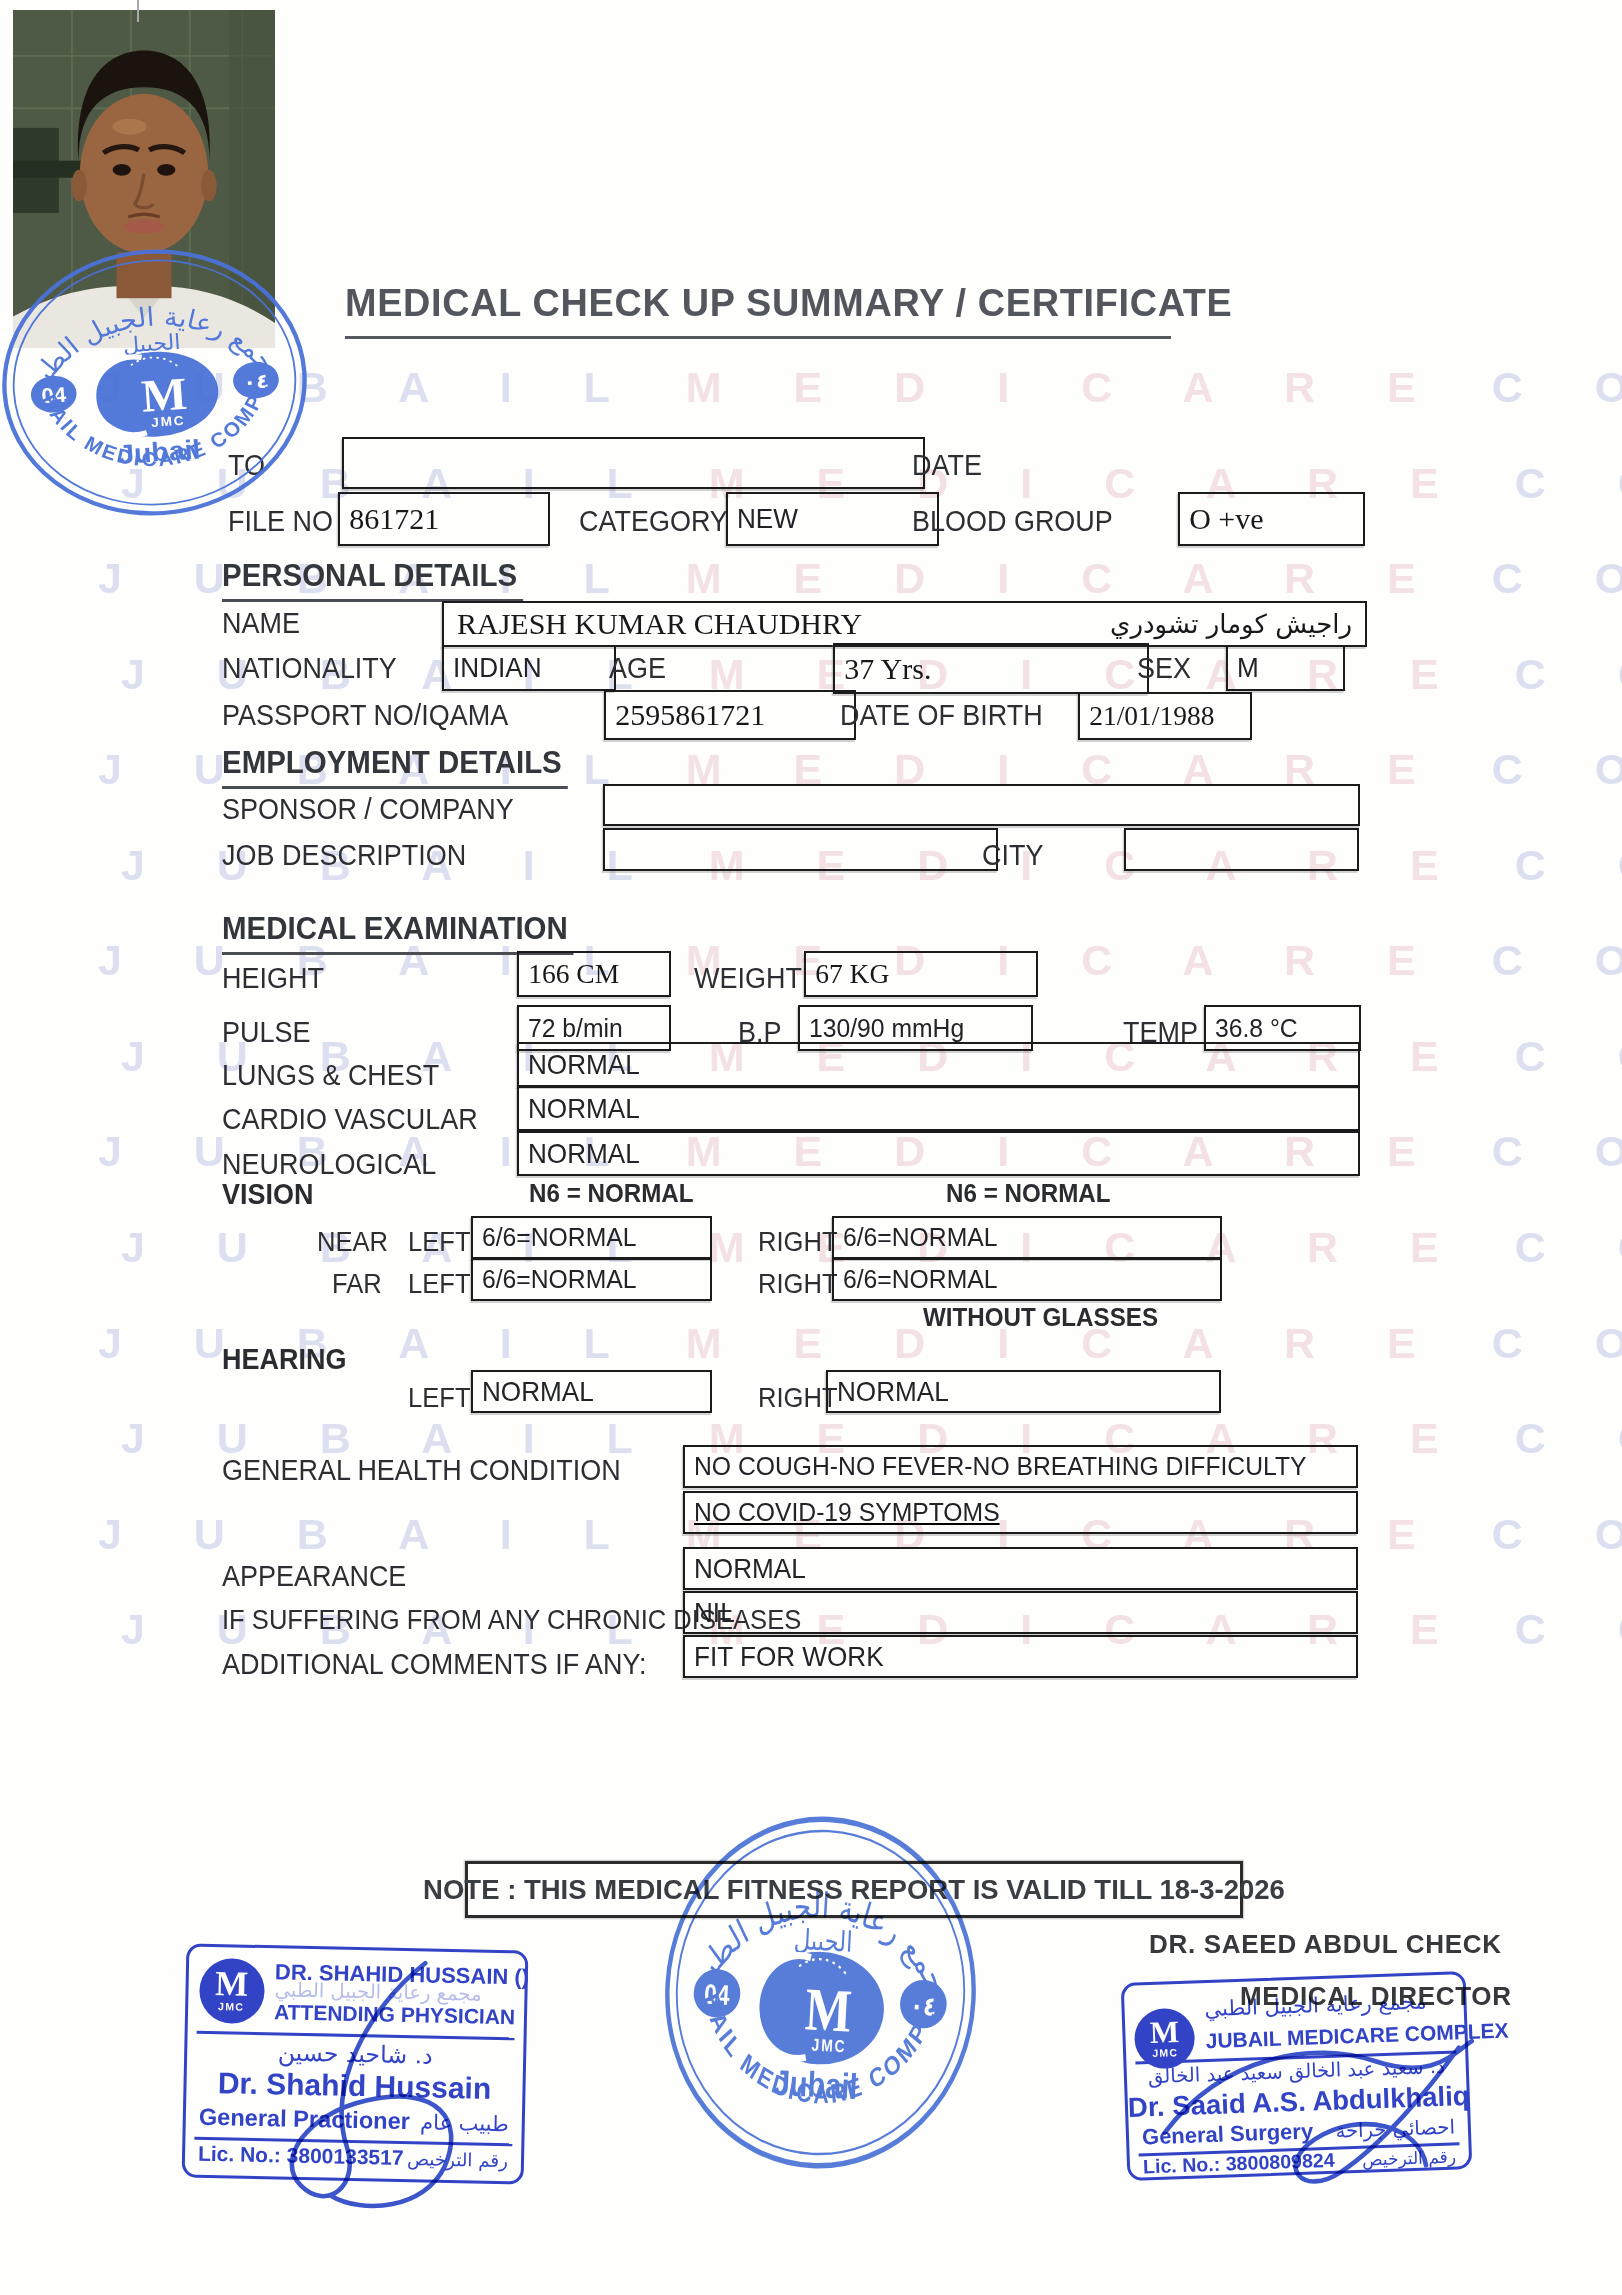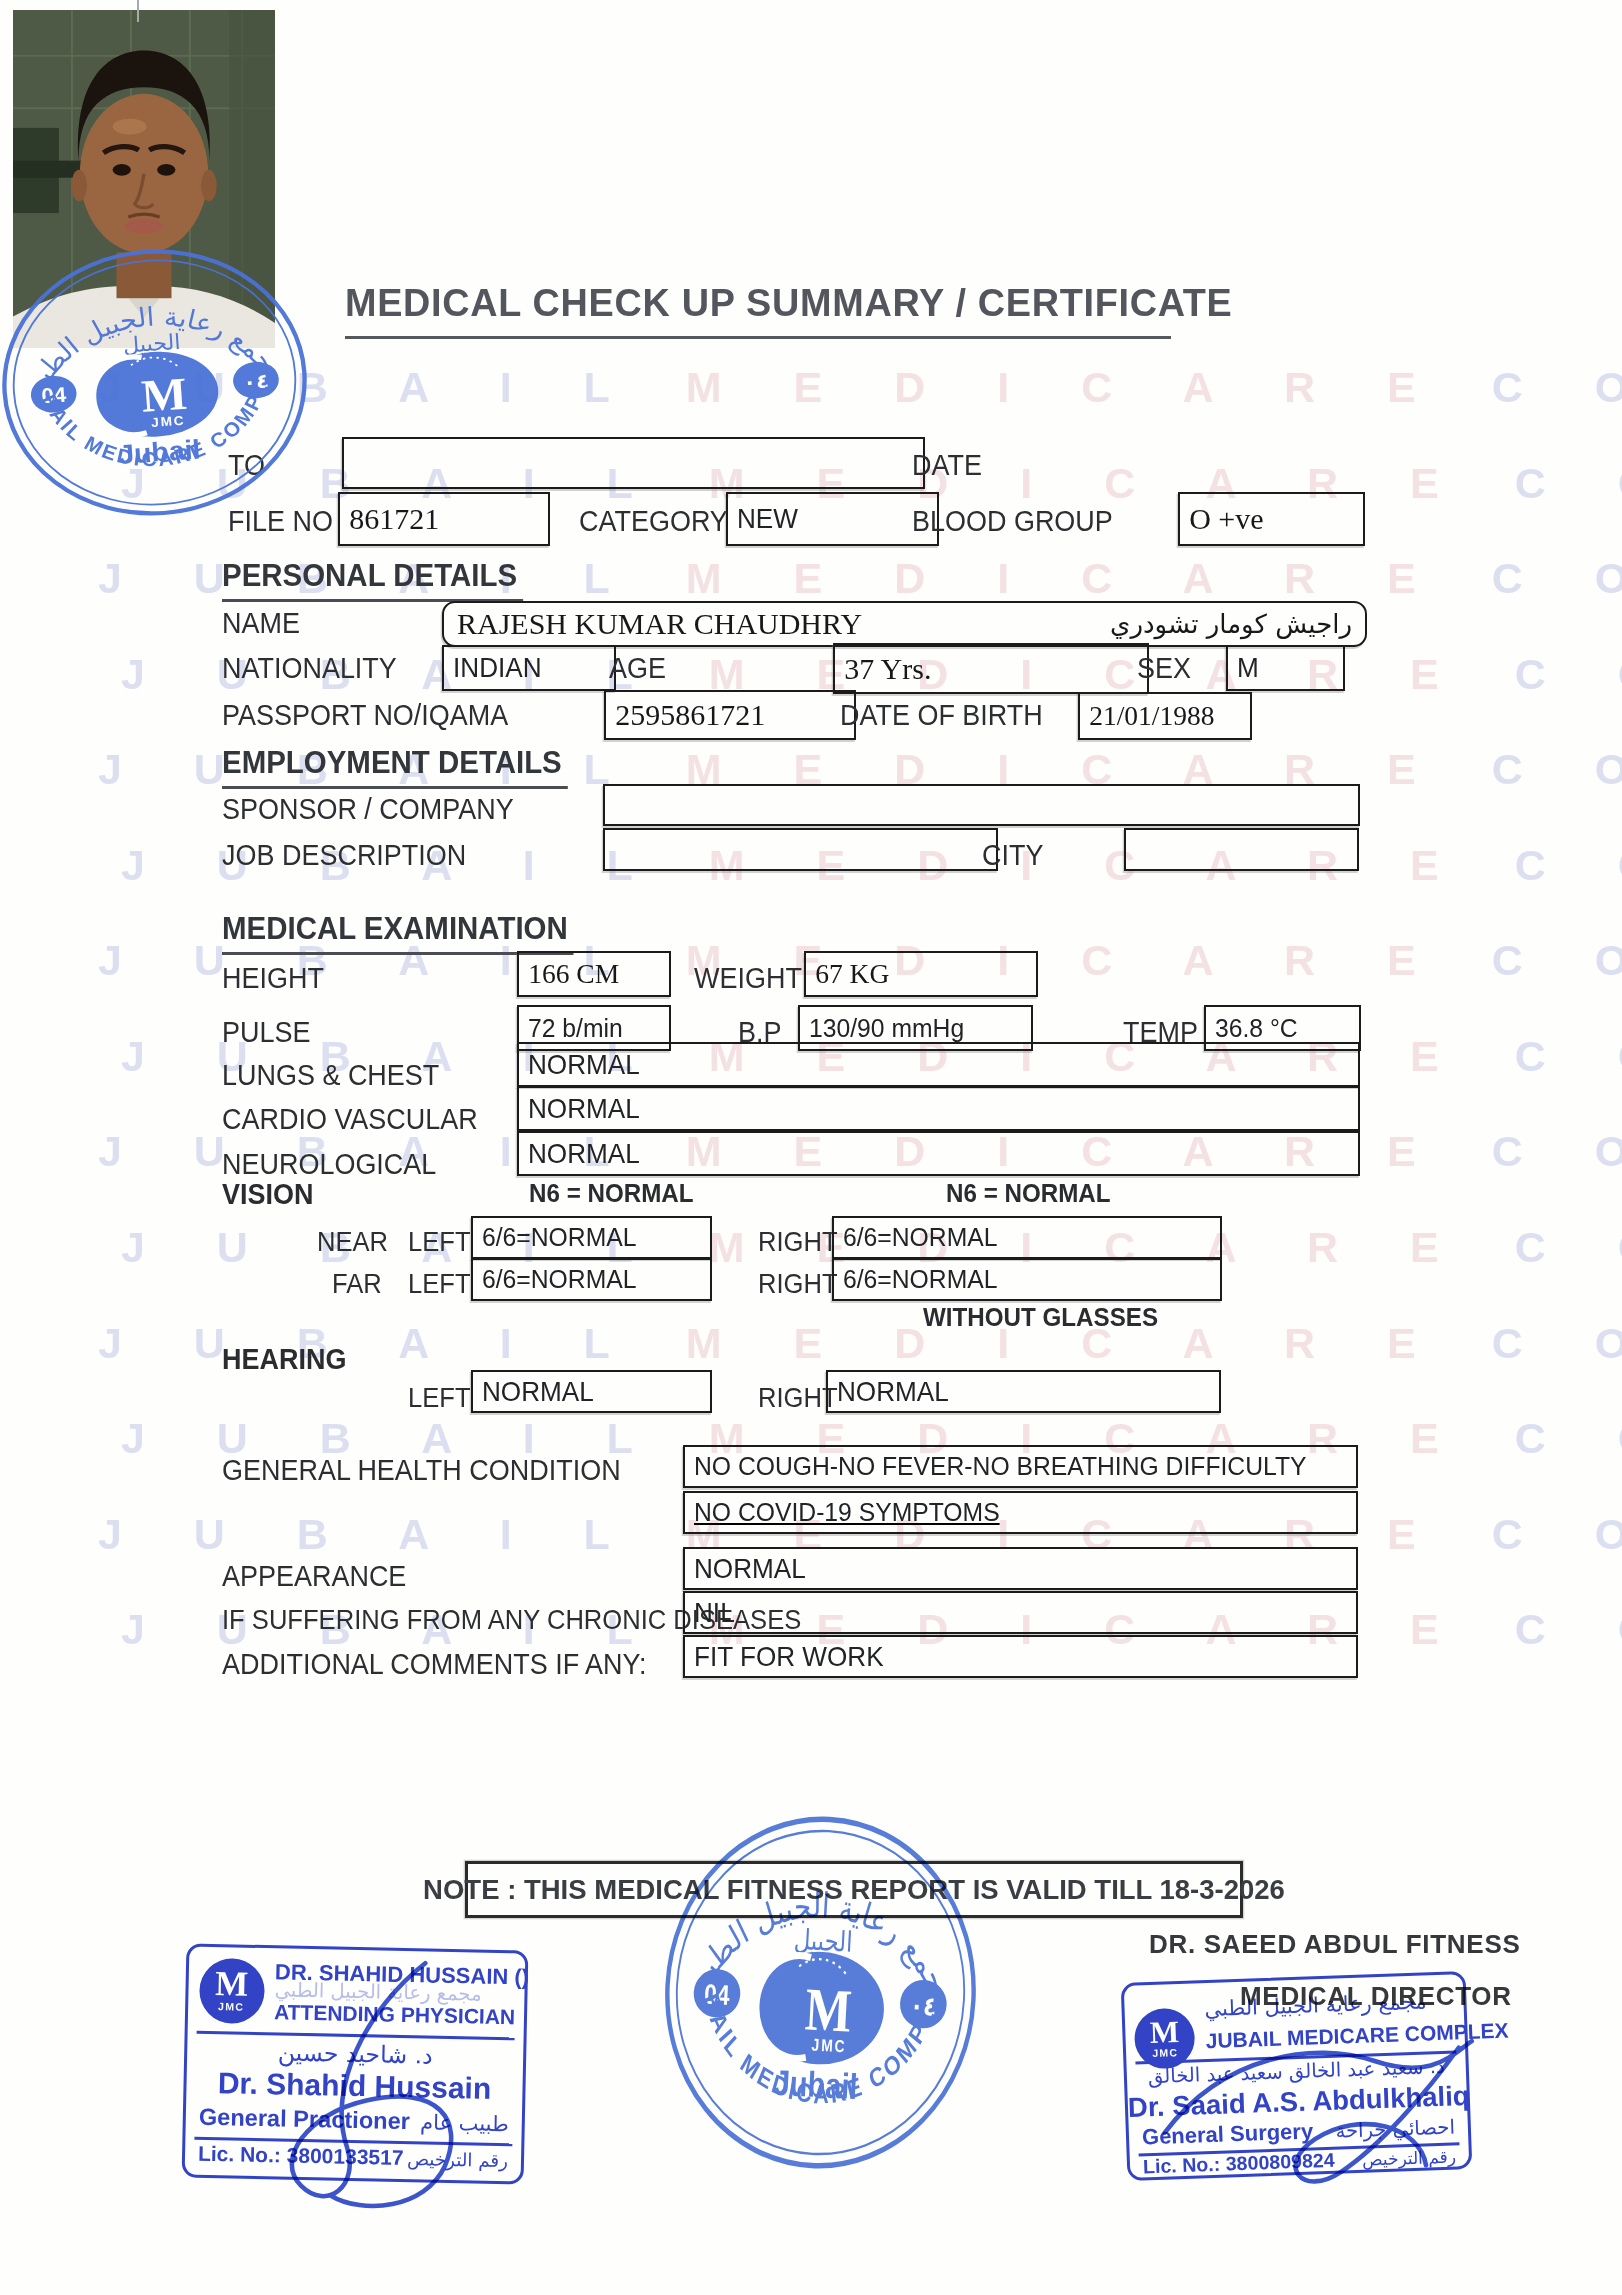--- a/index.html
+++ b/index.html
@@ -126,21 +126,21 @@
     <span class="vsans">NEW</span>
   </div>
   <div class="lbl" style="left:912px;top:505px;">BLOOD GROUP</div>
   <div class="box" style="left:1178px;top:492px;width:165px;height:50px;">
     <span class="vserif">O +ve</span>
   </div>
 
   <div class="hd" style="left:222px;top:558px;">PERSONAL DETAILS</div>
 
   <div class="lbl" style="left:222px;top:607px;">NAME</div>
-  <div class="box" style="left:442px;top:601px;width:895px;height:42px;justify-content:space-between;padding:0 13px;border-radius:13px;">
+  <div class="box" style="left:442px;top:601px;width:895px;height:42px;justify-content:space-between;padding:0 13px;">
     <span class="vserif">RAJESH KUMAR CHAUDHRY</span>
     <span class="ar" style="font-size:26px;color:#17181a;">راجيش كومار تشودري</span>
   </div>
 
   <div class="lbl" style="left:222px;top:652px;">NATIONALITY</div>
   <div class="box" style="left:442px;top:645px;width:152px;height:42px;">
     <span class="vsans">INDIAN</span>
   </div>
   <div class="lbl" style="left:609px;top:652px;">AGE</div>
   <div class="box" style="left:833px;top:643px;width:294px;height:47px;">
@@ -335,21 +335,21 @@
       <span style="font:700 23.6px 'Liberation Sans',sans-serif;">General Practioner</span>
       <span class="ar" style="font-size:21px;">طبيب عام</span>
     </div>
     <div class="rule" style="top:190px;"></div>
     <div class="ds-row" style="top:195px;">
       <span style="font:700 21px 'Liberation Sans',sans-serif;">Lic. No.: 3800133517</span>
       <span class="ar" style="font-size:18.3px;">رقم الترخيص</span>
     </div>
   </div>
 
-  <div class="printed" style="left:1149px;top:1929px;">DR. SAEED ABDUL FITNESS</div>
+  <div class="printed" style="left:1149px;top:1929px;">DR. SAEED ABDUL CHECK</div>
   <div class="printed" style="left:1240px;top:1981px;">MEDICAL DIRECTOR</div>
 
   <div class="docstamp" style="left:1124px;top:1977px;width:339px;height:192px;transform:rotate(-2deg);">
     <div class="mlogo" style="left:9.2px;top:23.6px;width:60px;height:60px;font-size:31px;">M<small>JMC</small></div>
     <div class="ds-line ar" style="left:80px;top:14.4px;font-size:21px;">مجمع رعاية الجبيل الطبي</div>
     <div class="ds-line" style="left:80px;top:46px;font:700 21px 'Liberation Sans',sans-serif;">JUBAIL MEDICARE COMPLEX</div>
     <div class="rule" style="top:76px;"></div>
     <div class="ds-center ar" style="top:80px;font-size:19.6px;">د. سعيد عبد الخالق سعيد عبد الخالق</div>
     <div class="ds-center" style="top:106px;font:700 27.5px 'Liberation Sans',sans-serif;">Dr. Saaid A.S. Abdulkhaliq</div>
     <div class="ds-row" style="top:139px;">

